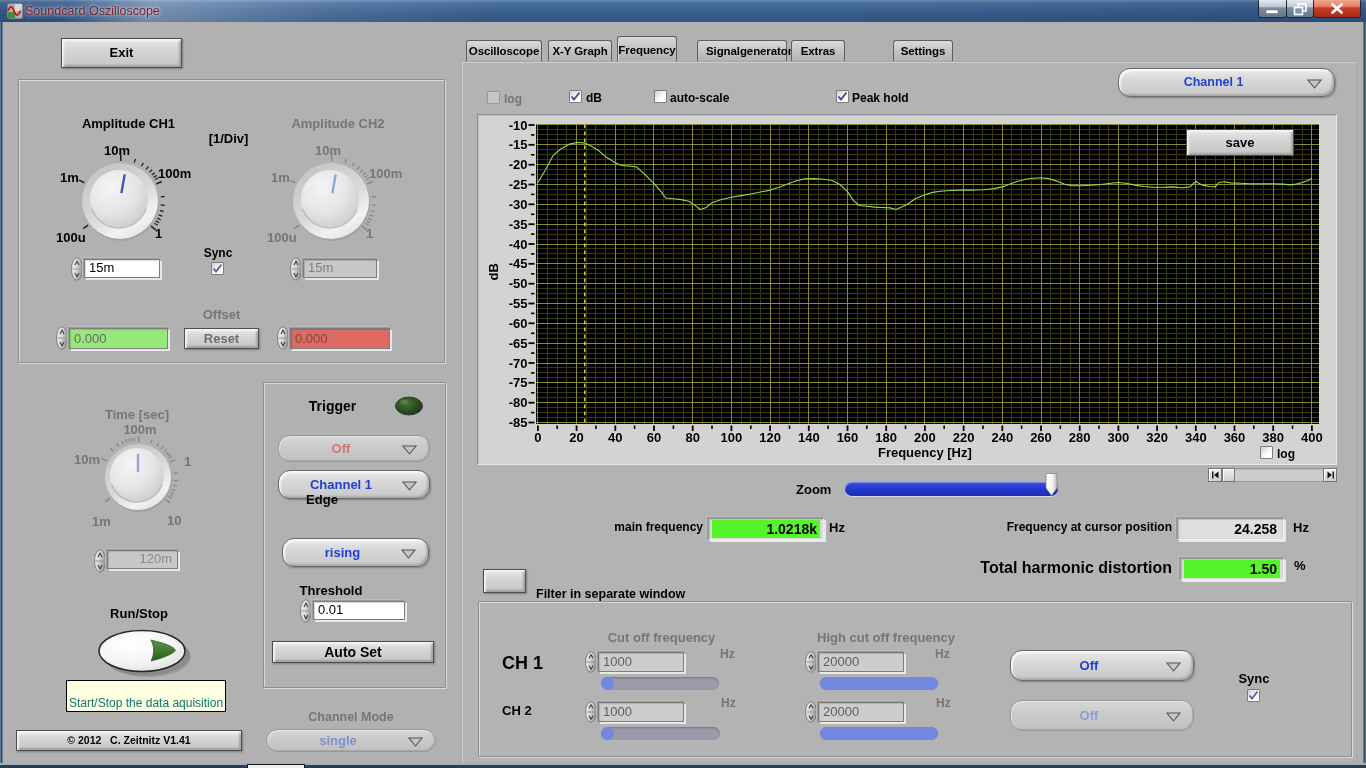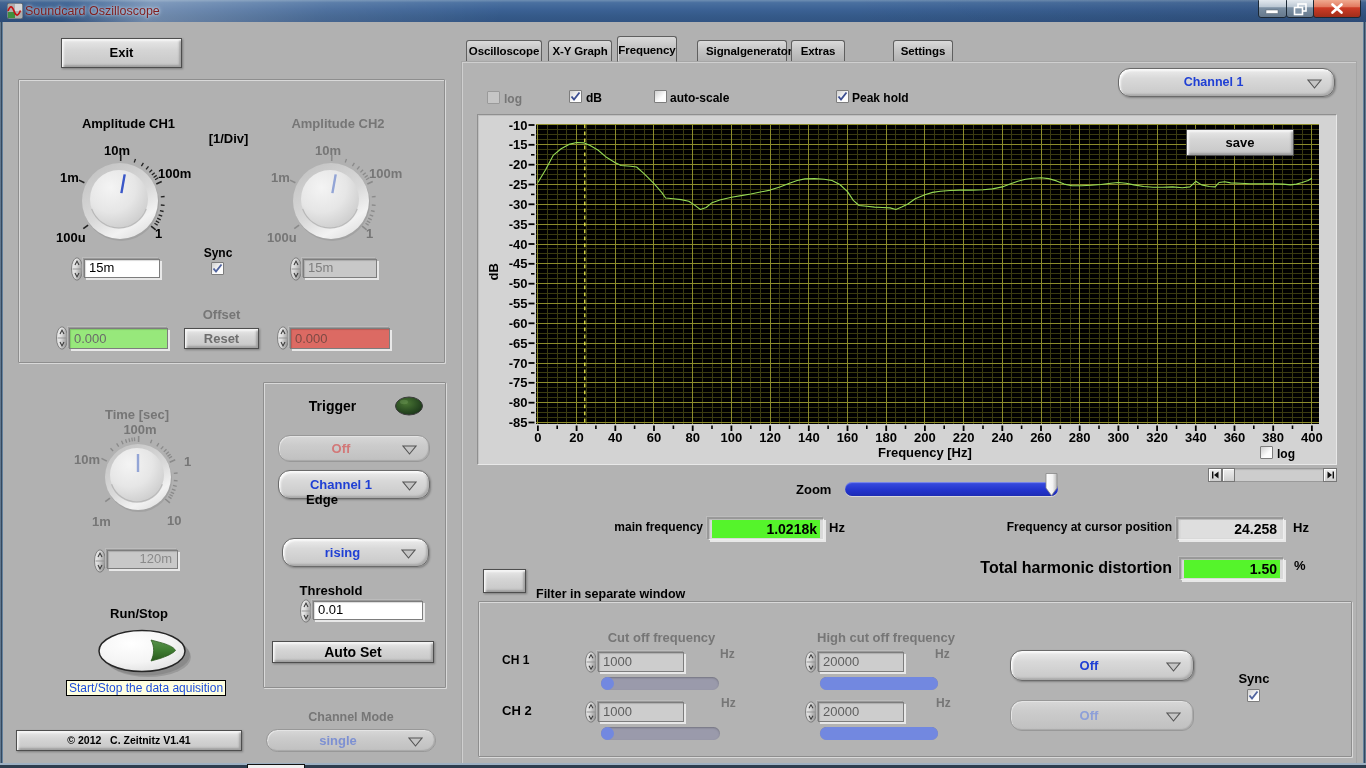--- a/index.html
+++ b/index.html
@@ -34,22 +34,22 @@
 .cb{position:absolute;width:13px;height:13px;background:linear-gradient(135deg,#cfcfcf 0,#fdfdfd 60%);
  border:1px solid #7d7d7d;border-radius:1px;}
 .cb.dis{background:#c6c6c6;border-color:#9a9a9a;}
 
 .gb{position:absolute;border:1px solid #8e8e8e;border-radius:1px;
  box-shadow:inset 1px 1px 0 #d9d9d9,1px 1px 0 #d9d9d9;}
 
 .tab{position:absolute;top:40px;height:21px;border:1px solid #5f5f5f;border-bottom:none;
  border-radius:3px 3px 0 0;background:linear-gradient(180deg,#dadada 0,#c3c3c3 50%,#b2b2b2 100%);
  font-weight:bold;font-size:11.5px;letter-spacing:-0.1px;text-align:center;color:#000;z-index:2;}
-.tooltipbox{position:absolute;background:#ffffe1;border:1px solid #000;font-size:12px;color:#1d4ed8;
- padding:0 2px;white-space:nowrap;}
+.tooltipbox{position:absolute;background:#ffffe1;border:1px solid #000;font-size:12px;color:#0f766e;
+ padding:15px 2px;white-space:nowrap;}
 </style></head>
 <body>
 <div id="tbar"></div>
 <div class="ab" style="left:0;top:22px;width:3px;height:741px;background:linear-gradient(90deg,#8fa5bb 0,#24384e 40%,#7c9cba 100%)"></div>
 <div class="ab" style="left:1363px;top:22px;width:3px;height:741px;background:linear-gradient(90deg,#7c9cba 0,#24384e 60%,#8fa5bb 100%)"></div>
 <div class="ab" style="left:0;top:763px;width:1366px;height:2px;background:#9eb0c2"></div>
 <div class="ab" style="left:0;top:765px;width:1366px;height:3px;background:#2e3d4e"></div>
 <div class="ab" style="left:247px;top:764px;width:58px;height:4px;background:#f0f0f0;border:1px solid #111;border-bottom:none"></div>
 <svg class="ab" style="left:7px;top:3px;z-index:3" width="16" height="16" viewBox="0 0 16 16">
 <rect x="0" y="0" width="16" height="16" rx="2" fill="#aeaeae" stroke="#46586a"></rect>
@@ -361,21 +361,21 @@
 <stop offset="0" stop-color="#f2f2f2"></stop>
         <stop offset="0.5" stop-color="#dedede"></stop>
         <stop offset="1" stop-color="#9a9a9a"></stop>
       </linearGradient>
     </defs>
 <ellipse cx="6" cy="12.0" rx="5.5" ry="11.2" fill="url(#sg300_599)" stroke="#787878" stroke-width="0.9"></ellipse>
 <line x1="1.5" y1="12.0" x2="10.5" y2="12.0" stroke="#909090" stroke-width="0.9"></line>
 <path d="M4 7.92 L6 4.08 L8 7.92" fill="none" stroke="#3a3a3a" stroke-width="1.1"></path>
 <path d="M4 16.080000000000002 L6 19.919999999999998 L8 16.080000000000002" fill="none" stroke="#3a3a3a" stroke-width="1.1"></path>
 </svg>
-<div class="fld" style="left:313px;top:601px;width:110px;height:19px;font-weight:normal;">0.01</div>
+<div class="fld" style="left:313px;top:601px;width:92px;height:19px;font-weight:normal;">0.01</div>
 <div class="btn" style="left:272px;top:641px;width:162px;height:22px;font-size:14px;line-height:20px;">Auto Set</div>
 <div class="glbl" style="left:296px;top:710px;width:110px;text-align:center;font-size:12.5px;">Channel Mode</div>
 <div class="ring dis" style="left:266px;top:729px;width:170px;height:23px;font-size:13px;line-height:21px;color:#7d90d2;padding-right:26px;">single</div>
 <svg class="ab" style="left:408px;top:737px" width="15" height="10" viewBox="0 0 15 10">
 <path d="M1 1 L14 1 L7.5 9 Z" fill="#c5c5c5" stroke="#555555" stroke-width="1.1"></path>
   </svg>
 <div class="ab" style="left:461px;top:61px;width:896px;height:702px;border:1px solid #a6a6a6;border-bottom:none;box-shadow:inset 1px 1px 0 #cfcfcf;background:#b3b3b3;"></div>
 <div class="tab" style="left:466px;width:76px;line-height:20px;">Oscilloscope</div>
 <div class="tab" style="left:548px;width:64px;line-height:20px;">X-Y Graph</div>
 <div class="tab" style="left:697px;width:90px;line-height:20px;padding-left:8px;">Signalgenerator</div>
@@ -556,21 +556,21 @@
 <div class="lbl" style="left:1293px;top:520px;font-size:13px;">Hz</div>
 <div class="lbl" style="left:972px;top:559px;width:200px;text-align:right;font-size:16px;">Total harmonic distortion</div>
 <div class="fld" style="left:1180px;top:558px;width:104px;height:22px;background:#d9d9d9;padding:2px;border-color:#989898 #eee #eee #989898;"></div>
 <div class="ab" style="left:1184px;top:560px;width:96px;height:18px;background:#55f42b;color:#000;font-weight:bold;font-size:14px;line-height:18px;text-align:right;padding-right:3px;">1.50</div>
 <div class="lbl" style="left:1294px;top:558px;font-size:13px;">%</div>
 <div class="btn" style="left:483px;top:569px;width:43px;height:24px;"></div>
 <div class="lbl" style="left:536px;top:572px;font-size:12.5px;margin-top:15px;">Filter in separate window</div>
 <div class="gb" style="left:478px;top:601px;width:874px;height:156px;"></div>
 <div class="glbl" style="left:597px;top:630px;width:129px;text-align:center;font-size:13px;">Cut off frequency</div>
 <div class="glbl" style="left:817px;top:630px;width:156px;text-align:left;font-size:13px;">High cut off frequency</div>
-<div class="lbl" style="left:502px;top:653px;font-size:12px;">CH 1</div>
+<div class="lbl" style="left:502px;top:653px;font-size:18px;">CH 1</div>
 <div class="lbl" style="left:502px;top:703px;font-size:13px;">CH 2</div>
 <svg class="ab" style="left:585px;top:651px" width="13" height="22" viewBox="0 0 13 22">
 <defs>
       <linearGradient id="sg585_651" x1="0" y1="0" x2="1" y2="0.3">
 <stop offset="0" stop-color="#f2f2f2"></stop>
         <stop offset="0.5" stop-color="#d6d6d6"></stop>
         <stop offset="1" stop-color="#9a9a9a"></stop>
       </linearGradient>
     </defs>
 <ellipse cx="6" cy="11.0" rx="5.5" ry="10.2" fill="url(#sg585_651)" stroke="#787878" stroke-width="0.9"></ellipse>

